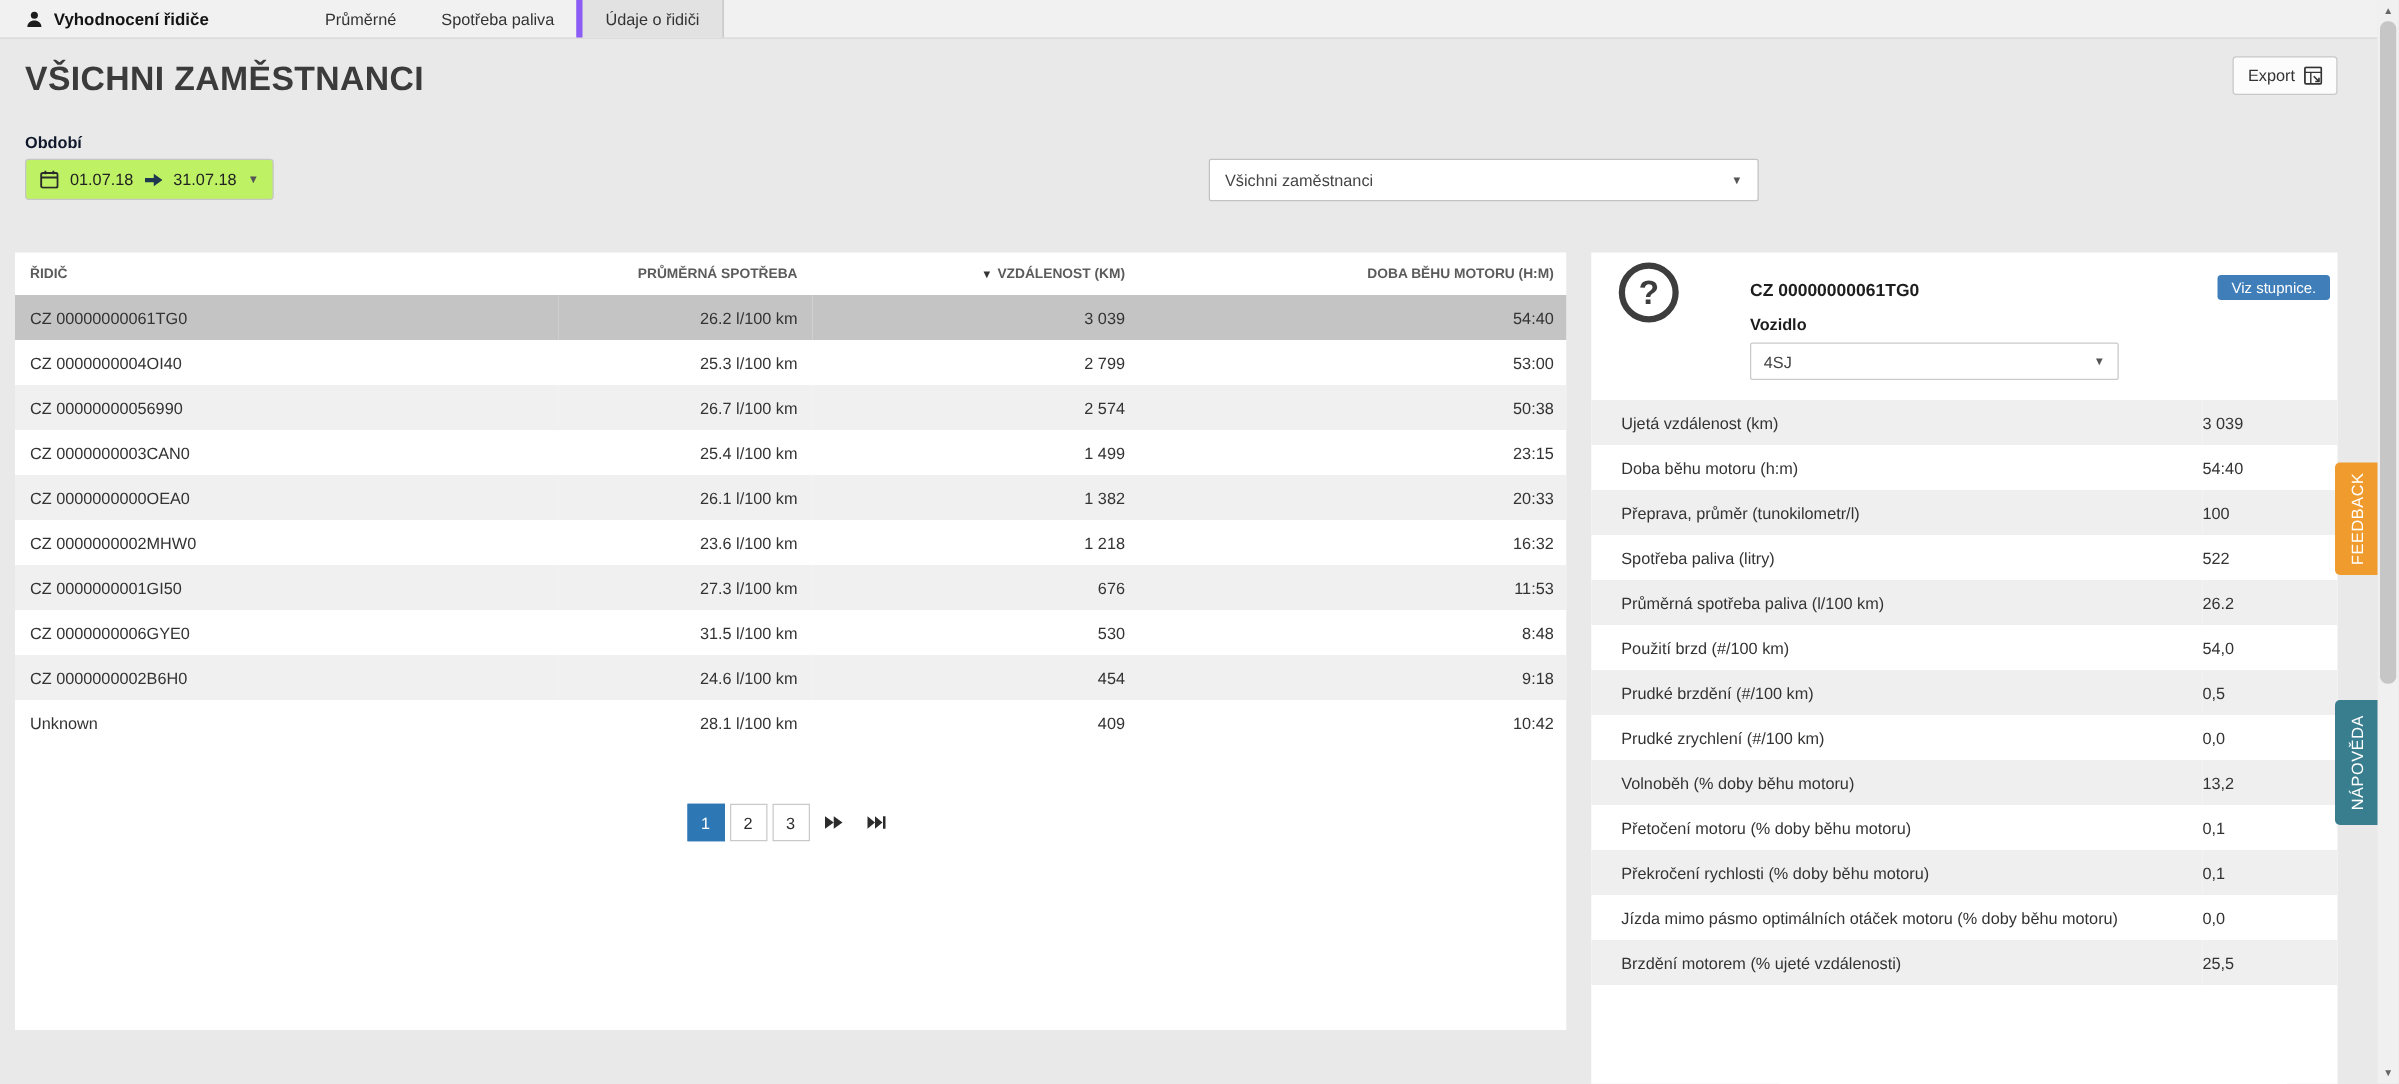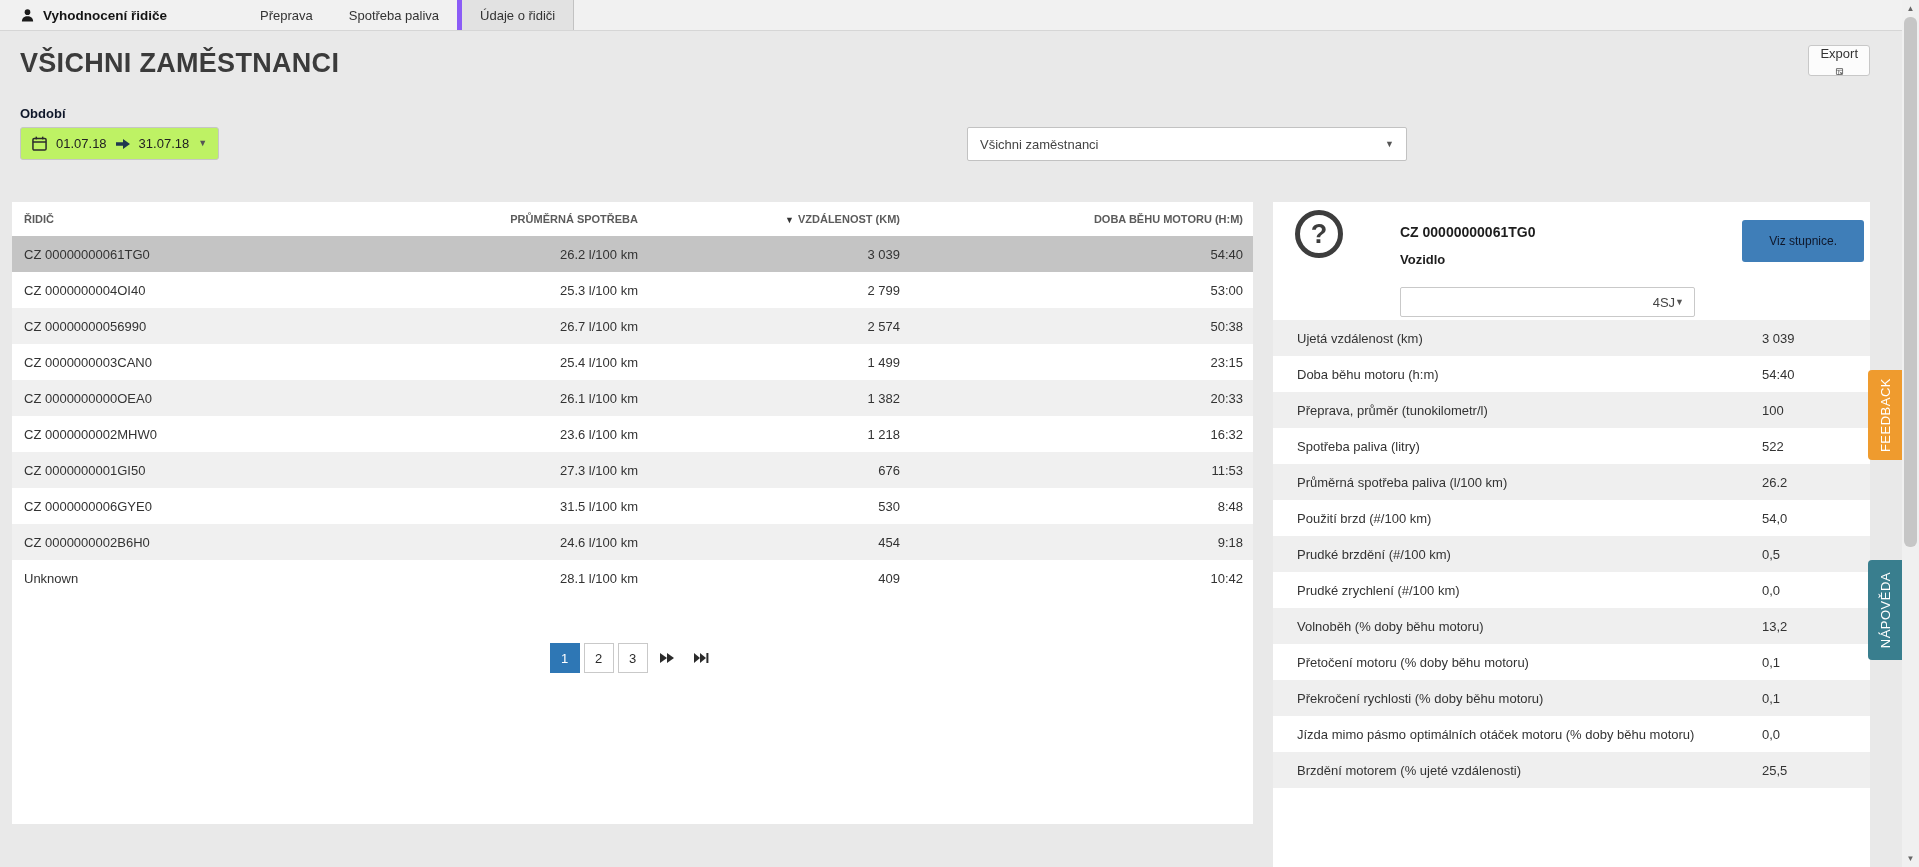--- a/index.html
+++ b/index.html
@@ -36,21 +36,21 @@
   
   .page-title {
     position: absolute; top: 48px; left: 20px; margin: 0;
     font-size: 27px; font-weight: bold; letter-spacing: 0.3px; color: #3b3b3b;
   }
   .export-btn {
     position: absolute; top: 45px; right: 49px; height: 31px;
     padding: 0 11px; background: #fcfcfc;
     border: 1px solid #c8c8c8; border-radius: 3px;
     font-size: 13px; color: #333; font-family: inherit;
-    display: flex; align-items: center; gap: 7px; cursor: pointer; flex-direction: column;
+    display: flex; align-items: center; gap: 7px; cursor: pointer;
   }
 
   
   .period-label { position: absolute; top: 106px; left: 20px; font-size: 13px; font-weight: bold; color: #0f172a; }
   .date-range {
     position: absolute; top: 127px; left: 20px; height: 33px;
     padding: 0 11px; background: #bef264;
     border: 1px solid #c6c6c6; border-radius: 3px;
     display: flex; align-items: center; gap: 9px;
     font-size: 13px; color: #222; cursor: pointer;
@@ -107,29 +107,29 @@
   .detail-head { position: relative; height: 118px; }
   .q-icon {
     position: absolute; left: 22px; top: 8px; width: 48px; height: 48px;
     border-radius: 50%; border: 5px solid #3d3d3d; color: #3d3d3d;
     display: flex; align-items: center; justify-content: center;
     font-size: 27px; font-weight: bold;
   }
   .driver-id { position: absolute; left: 127px; top: 22px; font-size: 14px; font-weight: bold; color: #1d1d1d; }
   .vehicle-label { position: absolute; left: 127px; top: 50px; font-size: 13px; font-weight: bold; color: #1d1d1d; }
   .vehicle-select {
-    position: absolute; left: 127px; top: 85px; width: 295px; height: 30px;
+    position: absolute; left: 127px; top: 72px; width: 295px; height: 30px;
     background: #fff; border: 1px solid #c9c9c9; border-radius: 2px;
-    display: flex; align-items: center; justify-content: flex-end;
+    display: flex; align-items: center; justify-content: space-between;
     padding: 0 10px; font-size: 13px; color: #444; cursor: pointer;
   }
   .scale-btn {
-    position: absolute; right: 6px; top: 18px; height: 42px;
-    background: #3f7eb8; color: #0f172a; border: none; border-radius: 3px;
-    font-size: 12px; font-family: inherit; padding: 0 27px; cursor: pointer;
+    position: absolute; right: 6px; top: 18px; height: 20px;
+    background: #3f7eb8; color: #ffffff; border: none; border-radius: 3px;
+    font-size: 12px; font-family: inherit; padding: 0 11px; cursor: pointer;
   }
 
   .detail-table { width: 100%; border-collapse: collapse; table-layout: fixed; }
   .detail-table td { height: 36px; font-size: 13px; color: #333; padding-left: 24px; }
   .detail-table td.value-cell { width: 108px; padding-left: 0; padding-right: 6px; }
   .detail-table tbody tr:nth-child(odd) { background: #efefef; }
   .info-icon {
     display: inline-flex; width: 14px; height: 14px; border-radius: 50%;
     background: #2f2f2f; color: #fff; font-size: 10px; font-weight: bold;
     align-items: center; justify-content: center;
@@ -167,21 +167,21 @@
 
   <header class="topbar">
     <div class="app-title">
       <svg width="15" height="15" viewBox="0 0 16 16">
         <circle cx="8" cy="4.4" r="3" fill="#1c1c1c"></circle>
         <path d="M2 14.5 c0-3.6 2.7-5.6 6-5.6 s6 2 6 5.6 Z" fill="#1c1c1c"></path>
       </svg>
       <span>Vyhodnocení řidiče</span>
     </div>
     <nav class="tabs">
-      <div class="tab">Přeprava</div>
+      <div class="tab">Průměrné</div>
       <div class="tab">Spotřeba paliva</div>
       <div class="tab active">Údaje o řidiči</div>
     </nav>
   </header>
 
   <h1 class="page-title">VŠICHNI ZAMĚSTNANCI</h1>
   <button class="export-btn">
     <span>Export</span>
     <svg width="15" height="15" viewBox="0 0 16 16">
       <rect x="1" y="1" width="14" height="14" rx="1" fill="none" stroke="#333" stroke-width="1.5"></rect>

